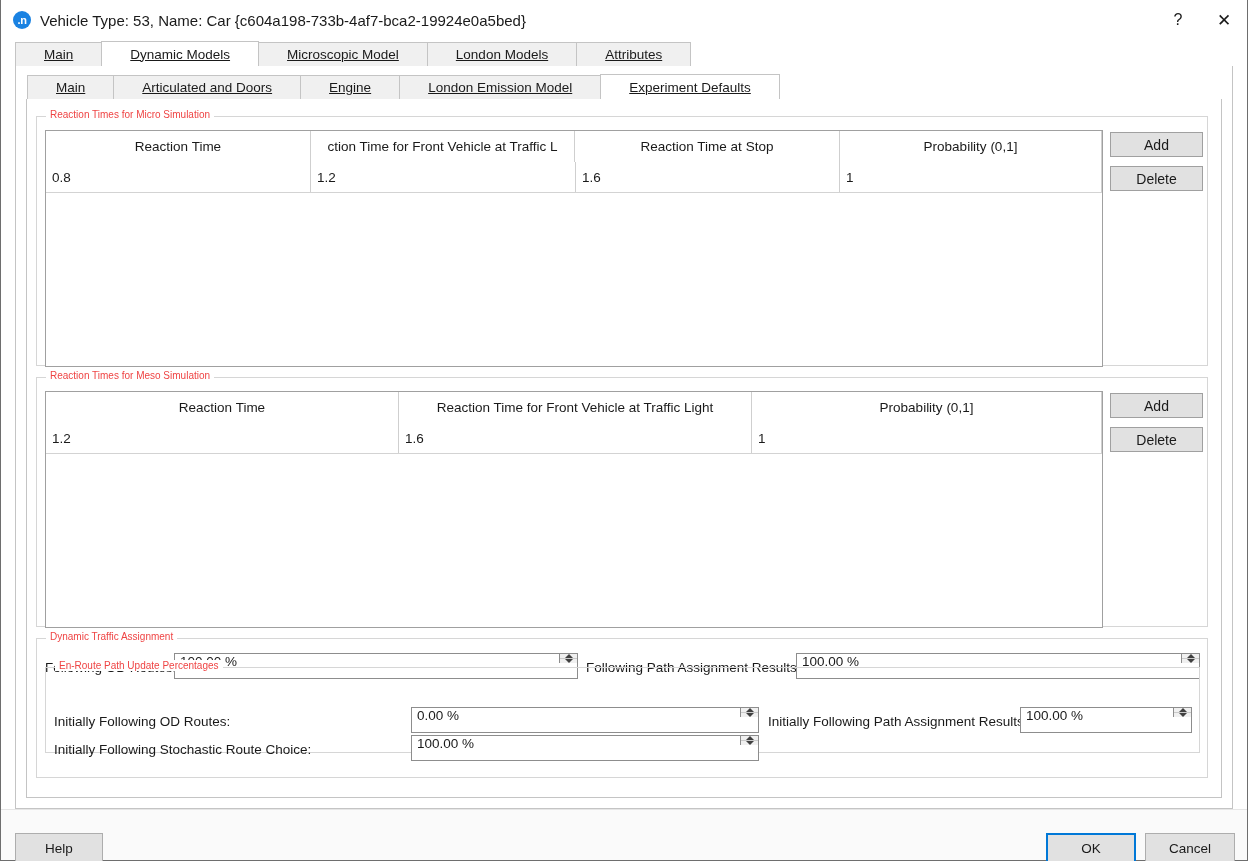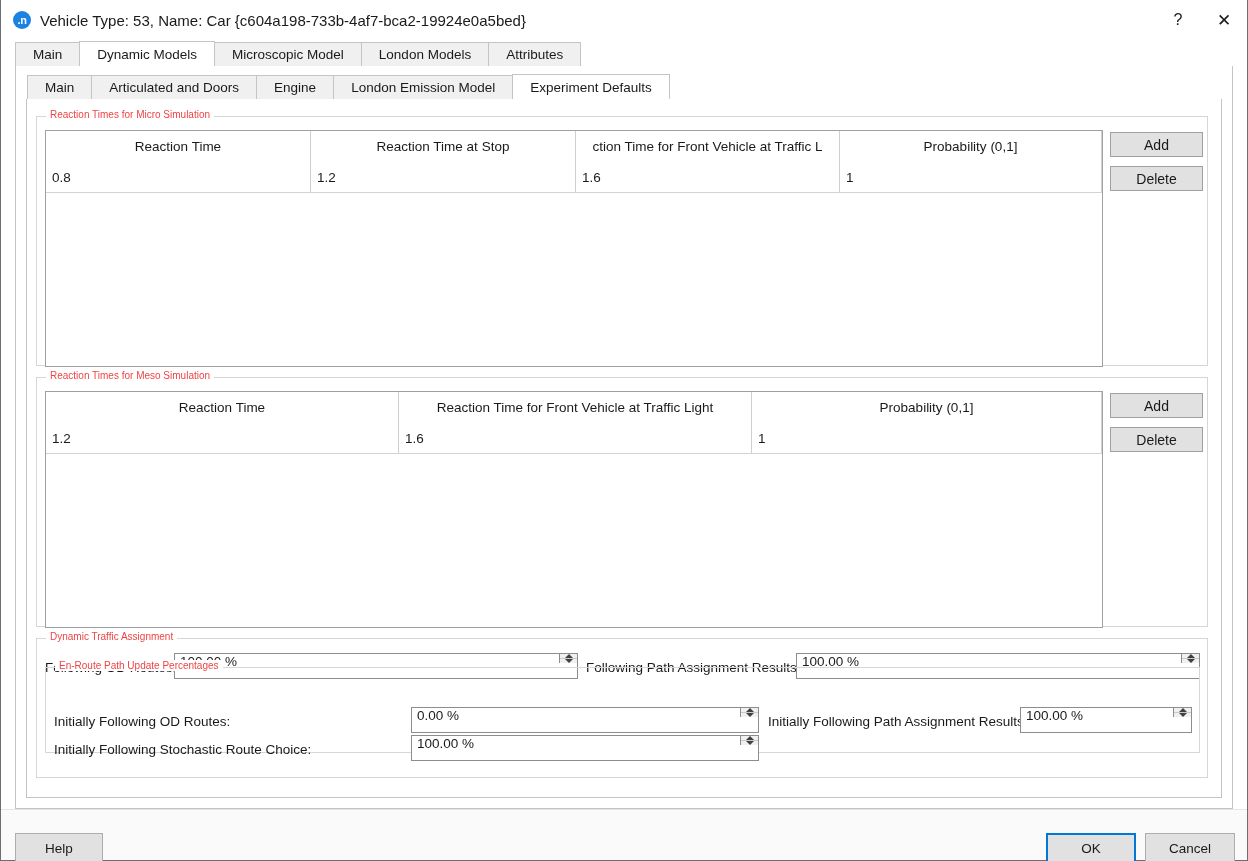--- a/index.html
+++ b/index.html
@@ -98,28 +98,29 @@
     background: #ffffff;
     position: relative;
     z-index: 3;
   }
   .tab {
     height: 24px;
     box-sizing: border-box;
     background: #f0f0f0;
     border: 1px solid #c4c4c4;
     border-bottom: none;
-    padding: 0 17px;
+    padding: 0 28px;
     display: flex;
     align-items: center;
     font-size: 13.5px;
     color: #1a1a1a;
     margin-right: -1px;
     white-space: nowrap;
     cursor: default;
+    text-decoration: underline;
   }
   .tab.selected {
     background: #ffffff;
     border-color: #c4c4c4;
     height: 25px;
     position: relative;
     z-index: 4;
   }
 
   
@@ -352,22 +353,22 @@
 
     <div class="panel-inner">
 
       <div class="groupbox" style="left:9px; top:17px; width:1172px; height:250px;">
         <div class="gb-title">Reaction Times for Micro Simulation</div>
       </div>
 
       <div class="grid" style="left:18px; top:31px; width:1058px; height:237px;">
         <div class="grid-row header">
           <div class="grid-cell" style="width:265px;">Reaction Time</div>
+          <div class="grid-cell" style="width:264px;">ction Time for Front Vehicle at Traffic L</div>
           <div class="grid-cell" style="width:265px;">Reaction Time at Stop</div>
-          <div class="grid-cell" style="width:264px;">ction Time for Front Vehicle at Traffic L</div>
           <div class="grid-cell last" style="width:262px;">Probability (0,1]</div>
         </div>
         <div class="grid-row data">
           <div class="grid-cell" style="width:265px;">0.8</div>
           <div class="grid-cell" style="width:265px;">1.2</div>
           <div class="grid-cell" style="width:264px;">1.6</div>
           <div class="grid-cell last" style="width:262px;">1</div>
         </div>
       </div>
 

